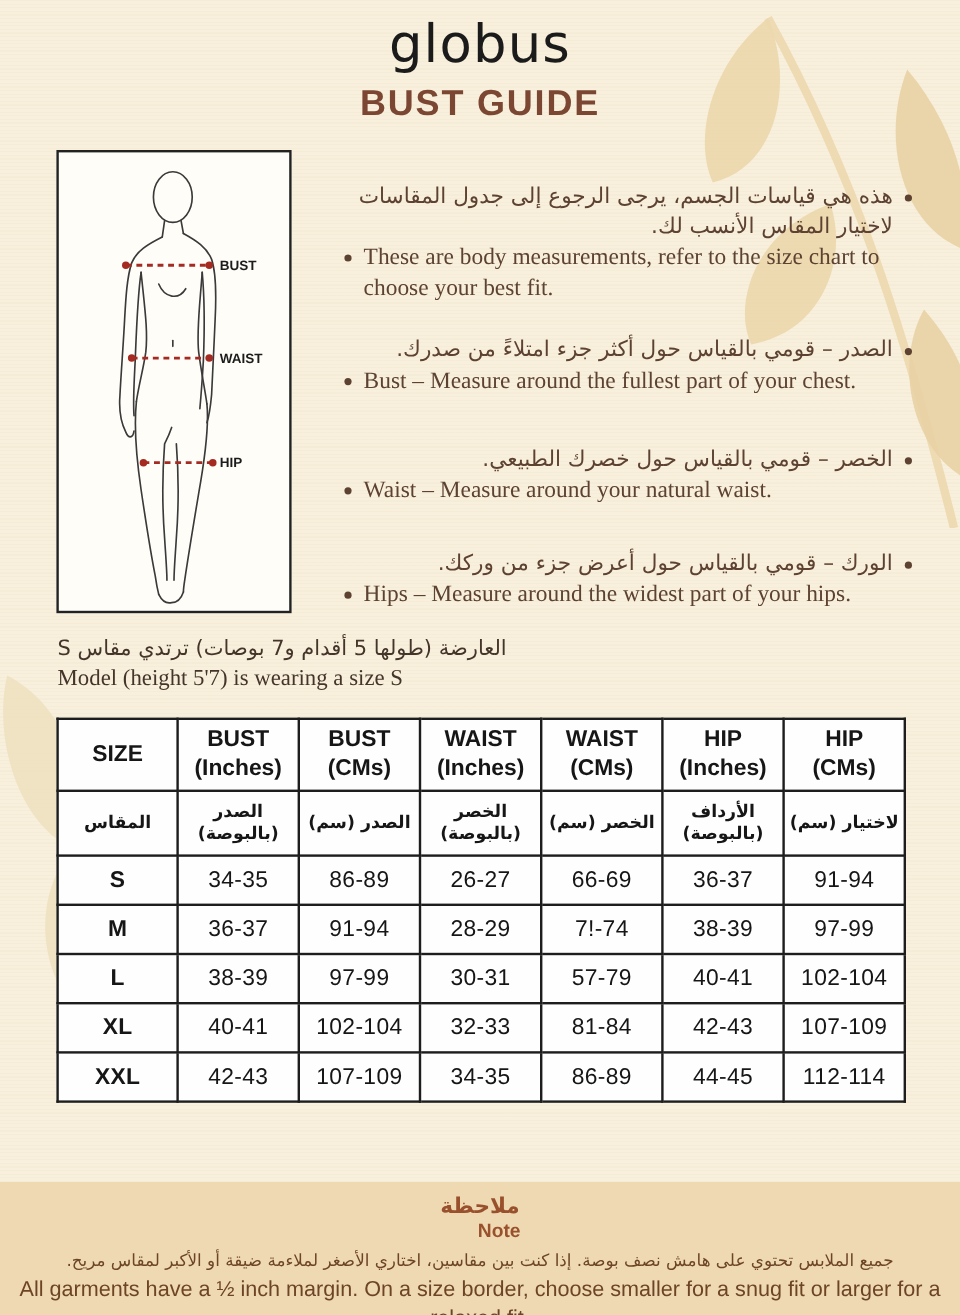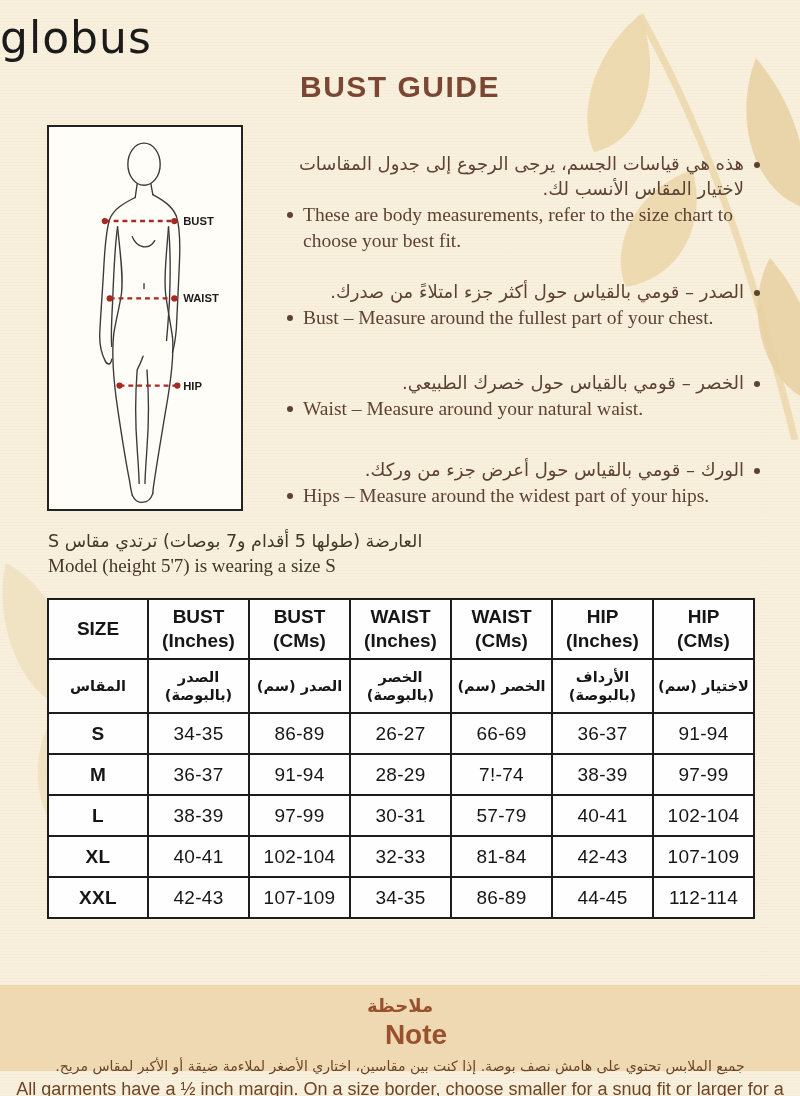--- a/index.html
+++ b/index.html
@@ -6,21 +6,21 @@
   .page {
     position:relative; width:800px; height:1096px; overflow:hidden;
     background:#f8f0dc;
     background-image:repeating-linear-gradient(0deg, rgba(120,90,40,0.025) 0 1px, transparent 1px 3px);
     font-family:"Liberation Serif","DejaVu Sans",serif;
   }
   .decor { position:absolute; z-index:0; pointer-events:none; }
   .content { position:absolute; inset:0; z-index:1; }
 
   .brand {
-    position:absolute; top:14px; left:0; width:100%; text-align:left;
+    position:absolute; top:14px; left:0; width:100%; text-align:center;
     font-family:"DejaVu Sans",sans-serif; font-weight:400;
     font-size:44px; line-height:1.1; color:#1b1b1b; letter-spacing:1px;
   }
   .title {
     position:absolute; top:70px; left:0; width:100%; text-align:center;
     font-family:"Liberation Sans",sans-serif; font-weight:700;
     font-size:30px; color:#7b4733; letter-spacing:1.5px;
   }
 
   .figure-box {
@@ -48,25 +48,25 @@
     font-family:"Liberation Sans",sans-serif; color:#161616;
   }
   .size-table col.c-size { width:100px; }
   .size-table td, .size-table th { border:2px solid #1d1d1d; text-align:center; vertical-align:middle; padding:0; }
   .size-table tr.hdr-en th { height:58px; font-size:19px; font-weight:700; line-height:1.25; }
   .size-table tr.hdr-ar th { height:52px; font-family:"DejaVu Sans",sans-serif; font-size:14.5px; font-weight:700; line-height:1.25; direction:rtl; }
   .size-table tr.data td { height:39px; font-size:19px; font-weight:400; letter-spacing:0.3px; }
   .size-table tr.data td.size-col { font-weight:700; }
 
   .note {
-    position:absolute; left:0; top:985px; width:800px; height:86px;
+    position:absolute; left:0; top:985px; width:800px; height:111px;
     background:#eed9b3; text-align:center; color:#6d4526; box-sizing:border-box; padding-top:9px;
   }
   .note .t-ar { font-family:"DejaVu Sans",sans-serif; font-weight:700; font-size:18px; color:#98512c; line-height:1.3; }
-  .note .t-en { font-family:"Liberation Sans",sans-serif; font-weight:700; font-size:28px; color:#98512c; line-height:1.25;padding-left:32px; }
+  .note .t-en { font-family:"Liberation Sans",sans-serif; font-weight:700; font-size:16px; color:#98512c; line-height:1.25;padding-left:32px; }
   .note .b-ar { direction:rtl; font-family:"DejaVu Sans",sans-serif; font-size:14px; margin-top:5px; line-height:1.35; }
   .note .b-en { font-family:"Liberation Sans",sans-serif; font-size:18px; margin-top:2px; line-height:1.3; }
 </style>
 </head>
 <body>
 
 <div class="page">
 
   <svg class="decor" style="top:0; right:0;" width="230" height="440" viewBox="0 0 230 440">
     <path d="M 225 440 C 190 300 150 160 70 15" stroke="#ecd8ae" stroke-width="7" fill="none" opacity="0.9"></path>

